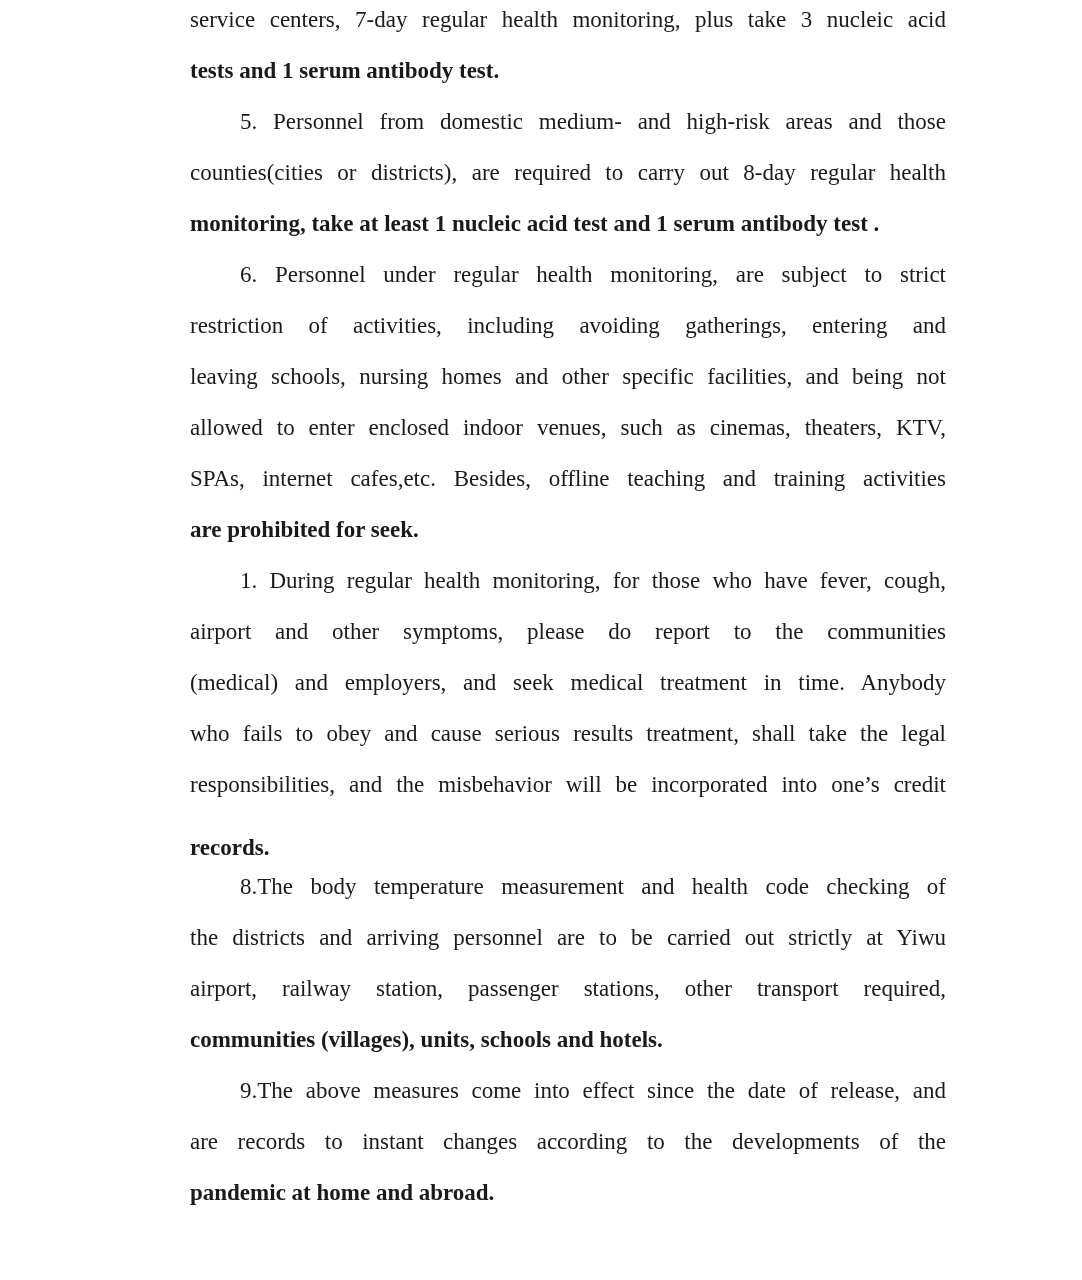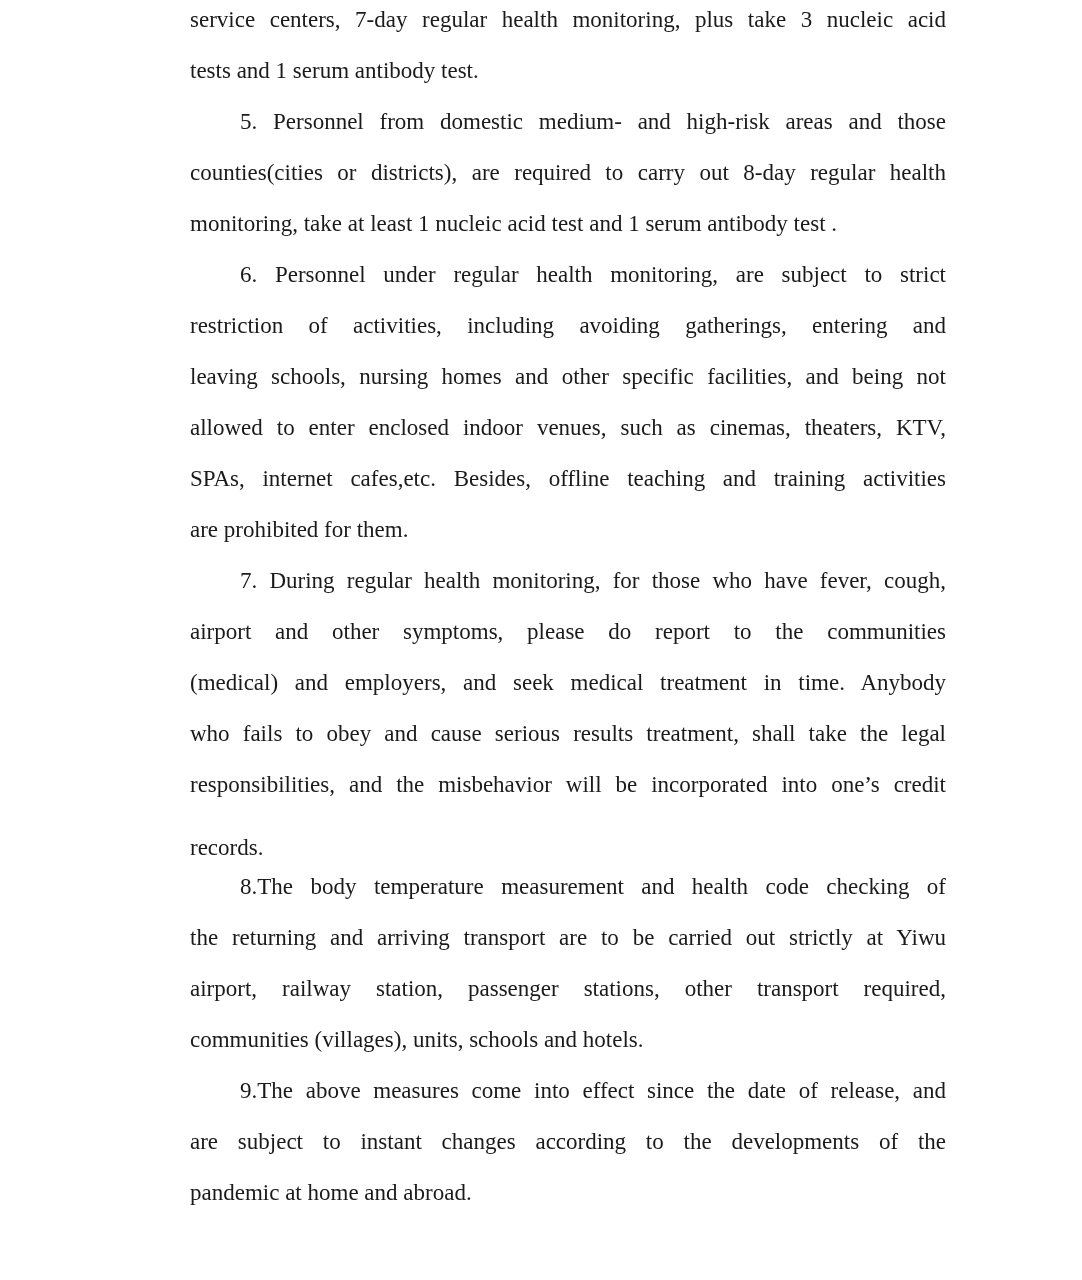--- a/index.html
+++ b/index.html
@@ -35,20 +35,21 @@
     text-align: justify;
     text-align-last: justify;
     letter-spacing: 0;
   }
   .line.indent {
     left: 214px;
     width: 706px;
   }
   .line.last {
     text-align-last: left;
+    font-weight: bold;
   }
 </style>
 </head>
 <body>
 
 <div class="page">
 
   <div>
     <div class="line" style="top:5px">service centers, 7-day regular health monitoring, plus take 3 nucleic acid</div>
     <div class="line last" style="top:56px">tests and 1 serum antibody test.</div>
@@ -59,38 +60,38 @@
     <div class="line" style="top:158px">counties(cities or districts), are required to carry out 8-day regular health</div>
     <div class="line last" style="top:209px">monitoring, take at least 1 nucleic acid test and 1 serum antibody test .</div>
   </div>
 
   <div>
     <div class="line indent" style="top:260px">6. Personnel under regular health monitoring, are subject to strict</div>
     <div class="line" style="top:311px">restriction of activities, including avoiding gatherings, entering and</div>
     <div class="line" style="top:362px">leaving schools, nursing homes and other specific facilities, and being not</div>
     <div class="line" style="top:413px">allowed to enter enclosed indoor venues, such as cinemas, theaters, KTV,</div>
     <div class="line" style="top:464px">SPAs, internet cafes,etc. Besides, offline teaching and training activities</div>
-    <div class="line last" style="top:515px">are prohibited for them.</div>
+    <div class="line last" style="top:515px">are prohibited for seek.</div>
   </div>
 
   <div>
-    <div class="line indent" style="top:566px">7. During regular health monitoring, for those who have fever, cough,</div>
+    <div class="line indent" style="top:566px">1. During regular health monitoring, for those who have fever, cough,</div>
     <div class="line" style="top:617px">airport and other symptoms, please do report to the communities</div>
     <div class="line" style="top:668px">(medical) and employers, and seek medical treatment in time. Anybody</div>
     <div class="line" style="top:719px">who fails to obey and cause serious results treatment, shall take the legal</div>
     <div class="line" style="top:770px">responsibilities, and the misbehavior will be incorporated into one’s credit</div>
     <div class="line last" style="top:833px">records.</div>
   </div>
 
   <div>
     <div class="line indent" style="top:872px">8.The body temperature measurement and health code checking of</div>
-    <div class="line" style="top:923px">the returning and arriving transport are to be carried out strictly at Yiwu</div>
+    <div class="line" style="top:923px">the districts and arriving personnel are to be carried out strictly at Yiwu</div>
     <div class="line" style="top:974px">airport, railway station, passenger stations, other transport required,</div>
     <div class="line last" style="top:1025px">communities (villages), units, schools and hotels.</div>
   </div>
 
   <div>
     <div class="line indent" style="top:1076px">9.The above measures come into effect since the date of  release, and</div>
-    <div class="line" style="top:1127px">are subject to instant changes according to the developments of the</div>
+    <div class="line" style="top:1127px">are records to instant changes according to the developments of the</div>
     <div class="line last" style="top:1178px">pandemic at home and abroad.</div>
   </div>
 
 </div>
 
 </body></html>

